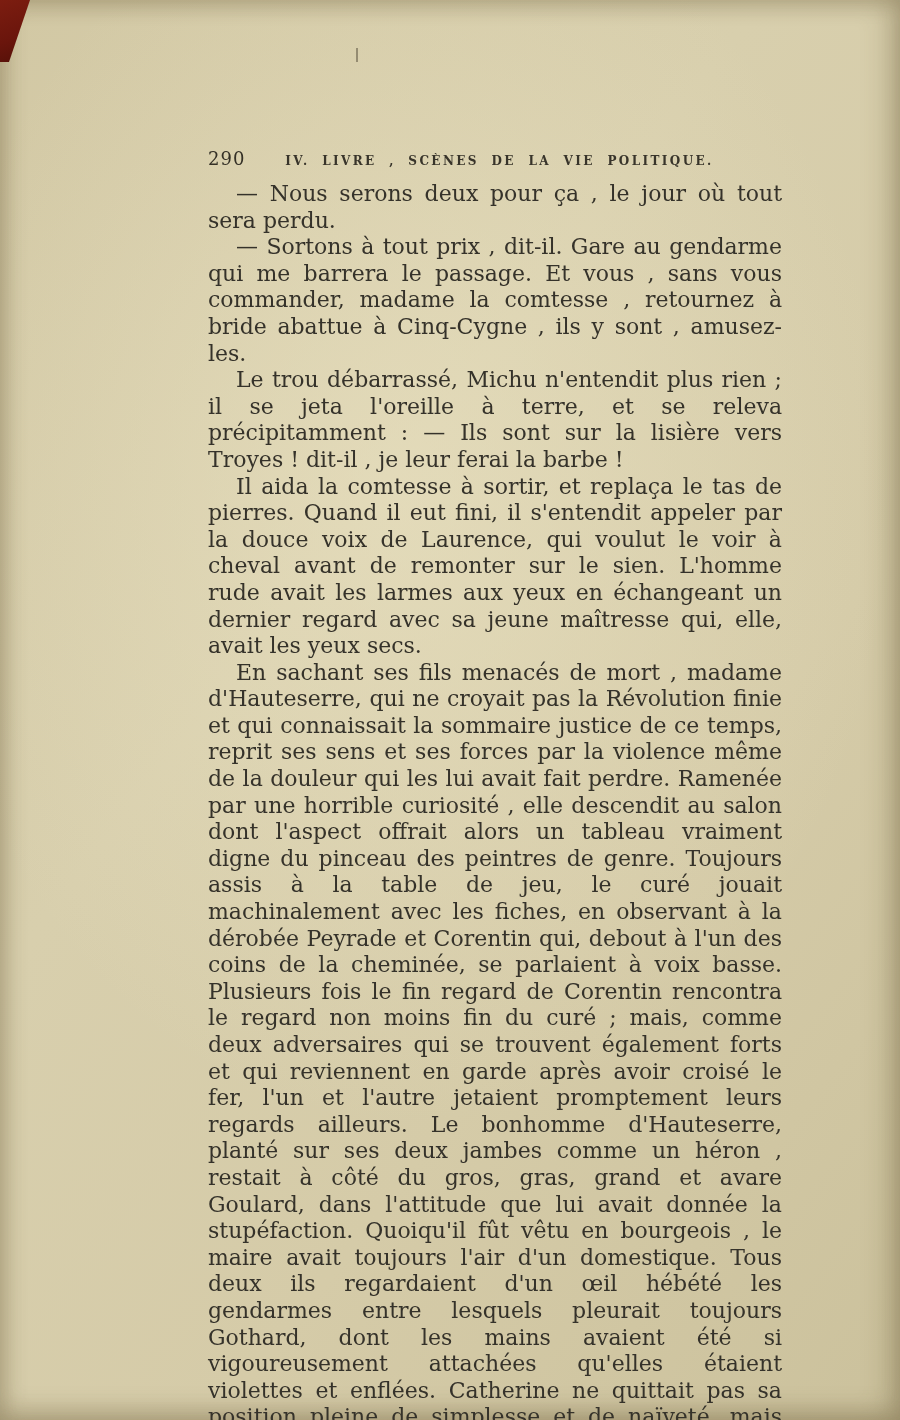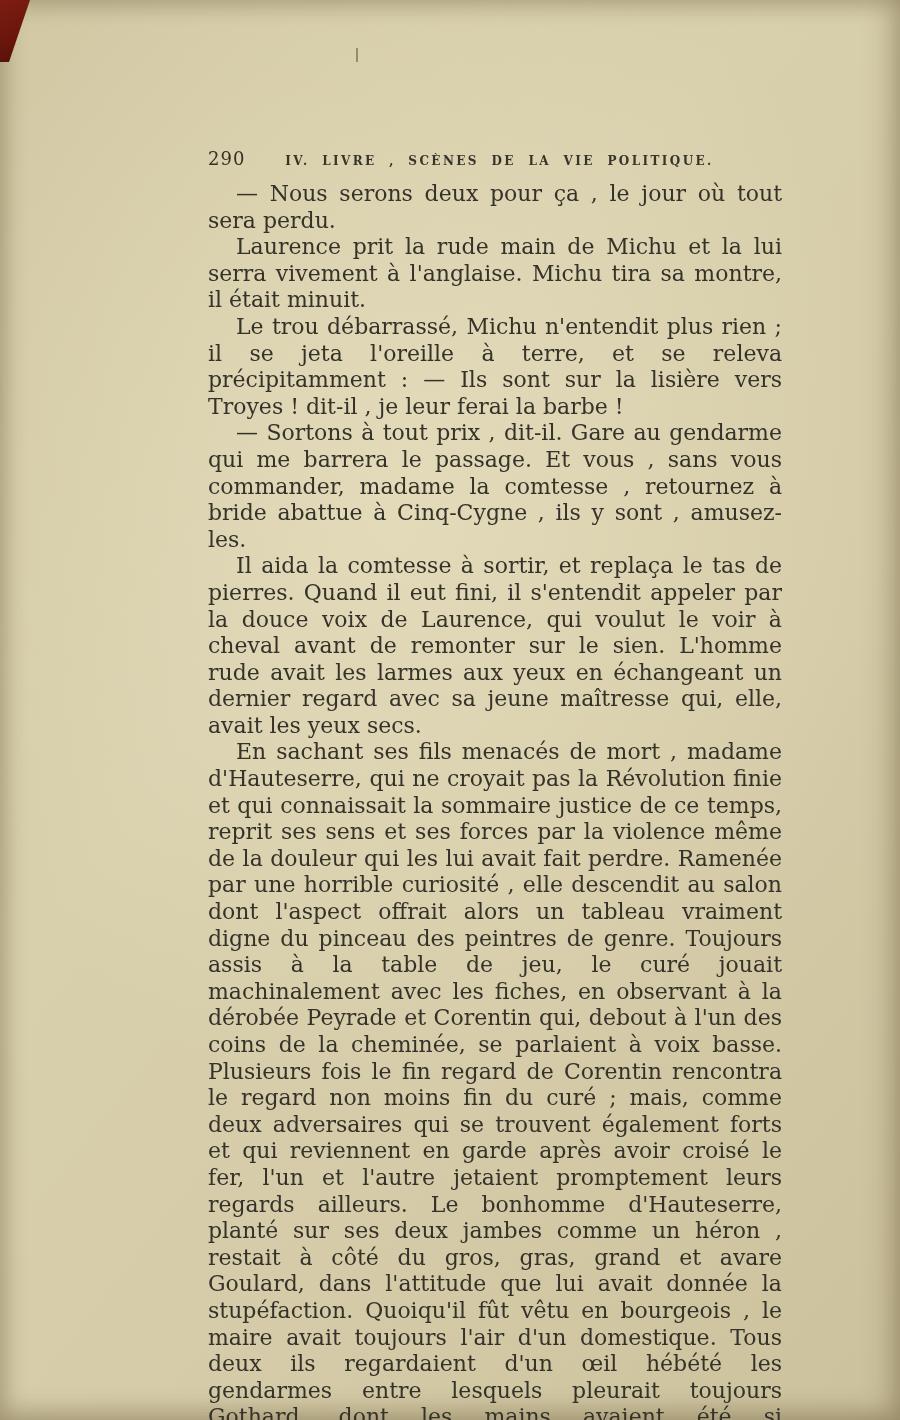--- a/index.html
+++ b/index.html
@@ -75,20 +75,19 @@
 <div class="paper">
   <div class="corner-mark"></div>
   <div class="scan-tick"></div>
   <div class="page-inner">
     <div class="header">
       <span class="pagenum">290</span>
       <span class="running-title">IV. LIVRE , SCÈNES DE LA VIE POLITIQUE.</span>
     </div>
     <div class="text-block">
         <p>— Nous serons deux pour ça , le jour où tout sera perdu.</p>
-        <p>Laurence prit la rude main de Michu et la lui serra vivement à l'anglaise. Michu tira sa montre, il était minuit.</p>
+        <p>— Sortons à tout prix , dit-il. Gare au gendarme qui me barrera le passage. Et vous , sans vous commander, madame la comtesse , retournez à bride abattue à Cinq-Cygne , ils y sont , amusez-les.</p>
         <p>Le trou débarrassé, Michu n'entendit plus rien ; il se jeta l'oreille à terre, et se releva précipitamment : — Ils sont sur la lisière vers Troyes ! dit-il , je leur ferai la barbe !</p>
-        <p>— Sortons à tout prix , dit-il. Gare au gendarme qui me barrera le passage. Et vous , sans vous commander, madame la comtesse , retournez à bride abattue à Cinq-Cygne , ils y sont , amusez-les.</p>
         <p>Il aida la comtesse à sortir, et replaça le tas de pierres. Quand il eut fini, il s'entendit appeler par la douce voix de Laurence, qui voulut le voir à cheval avant de remonter sur le sien. L'homme rude avait les larmes aux yeux en échangeant un dernier regard avec sa jeune maîtresse qui, elle, avait les yeux secs.</p>
         <p>En sachant ses fils menacés de mort , madame d'Hauteserre, qui ne croyait pas la Révolution finie et qui connaissait la sommaire justice de ce temps, reprit ses sens et ses forces par la violence même de la douleur qui les lui avait fait perdre. Ramenée par une horrible curiosité , elle descendit au salon dont l'aspect offrait alors un tableau vraiment digne du pinceau des peintres de genre. Toujours assis à la table de jeu, le curé jouait machinalement avec les fiches, en observant à la dérobée Peyrade et Corentin qui, debout à l'un des coins de la cheminée, se parlaient à voix basse. Plusieurs fois le fin regard de Corentin rencontra le regard non moins fin du curé ; mais, comme deux adversaires qui se trouvent également forts et qui reviennent en garde après avoir croisé le fer, l'un et l'autre jetaient promptement leurs regards ailleurs. Le bonhomme d'Hauteserre, planté sur ses deux jambes comme un héron , restait à côté du gros, gras, grand et avare Goulard, dans l'attitude que lui avait donnée la stupéfaction. Quoiqu'il fût vêtu en bourgeois , le maire avait toujours l'air d'un domestique. Tous deux ils regardaient d'un œil hébété les gendarmes entre lesquels pleurait toujours Gothard, dont les mains avaient été si vigoureusement attachées qu'elles étaient violettes et enflées. Catherine ne quittait pas sa position pleine de simplesse et de naïveté, mais impénétrable. Le brigadier qui, selon Corentin, venait de faire la sottise d'arrêter ces petites bonnes gens, ne savait plus s'il devait partir ou rester. Il</p>
       </div>
   </div>
 </div>
 
 </body></html>

